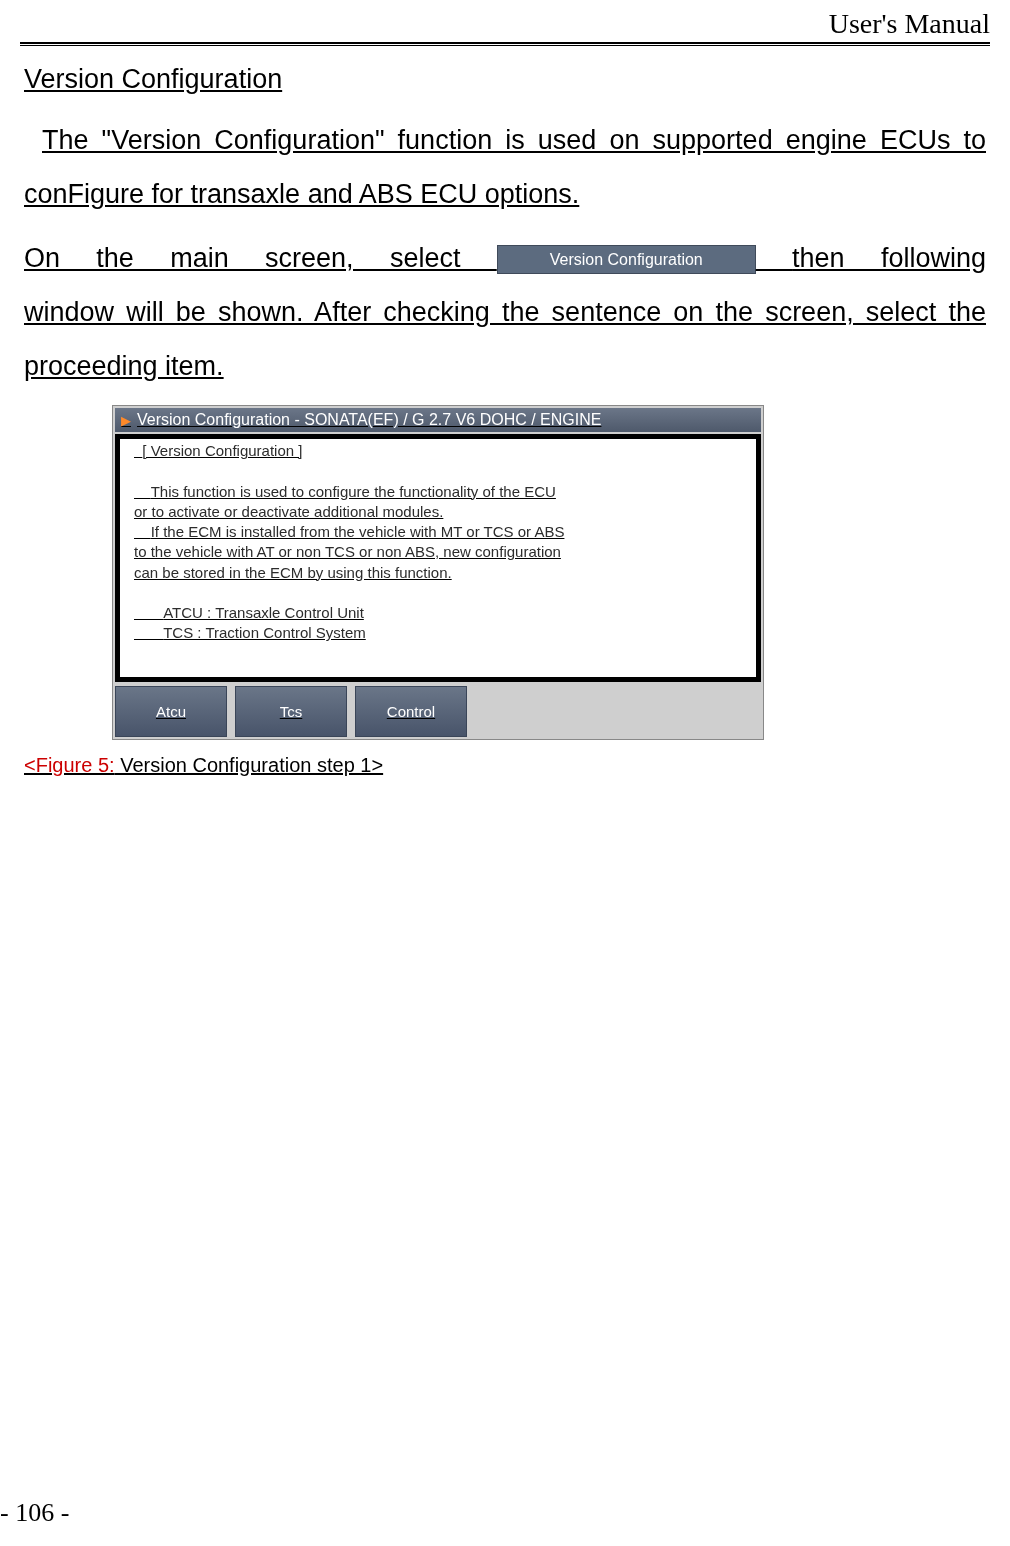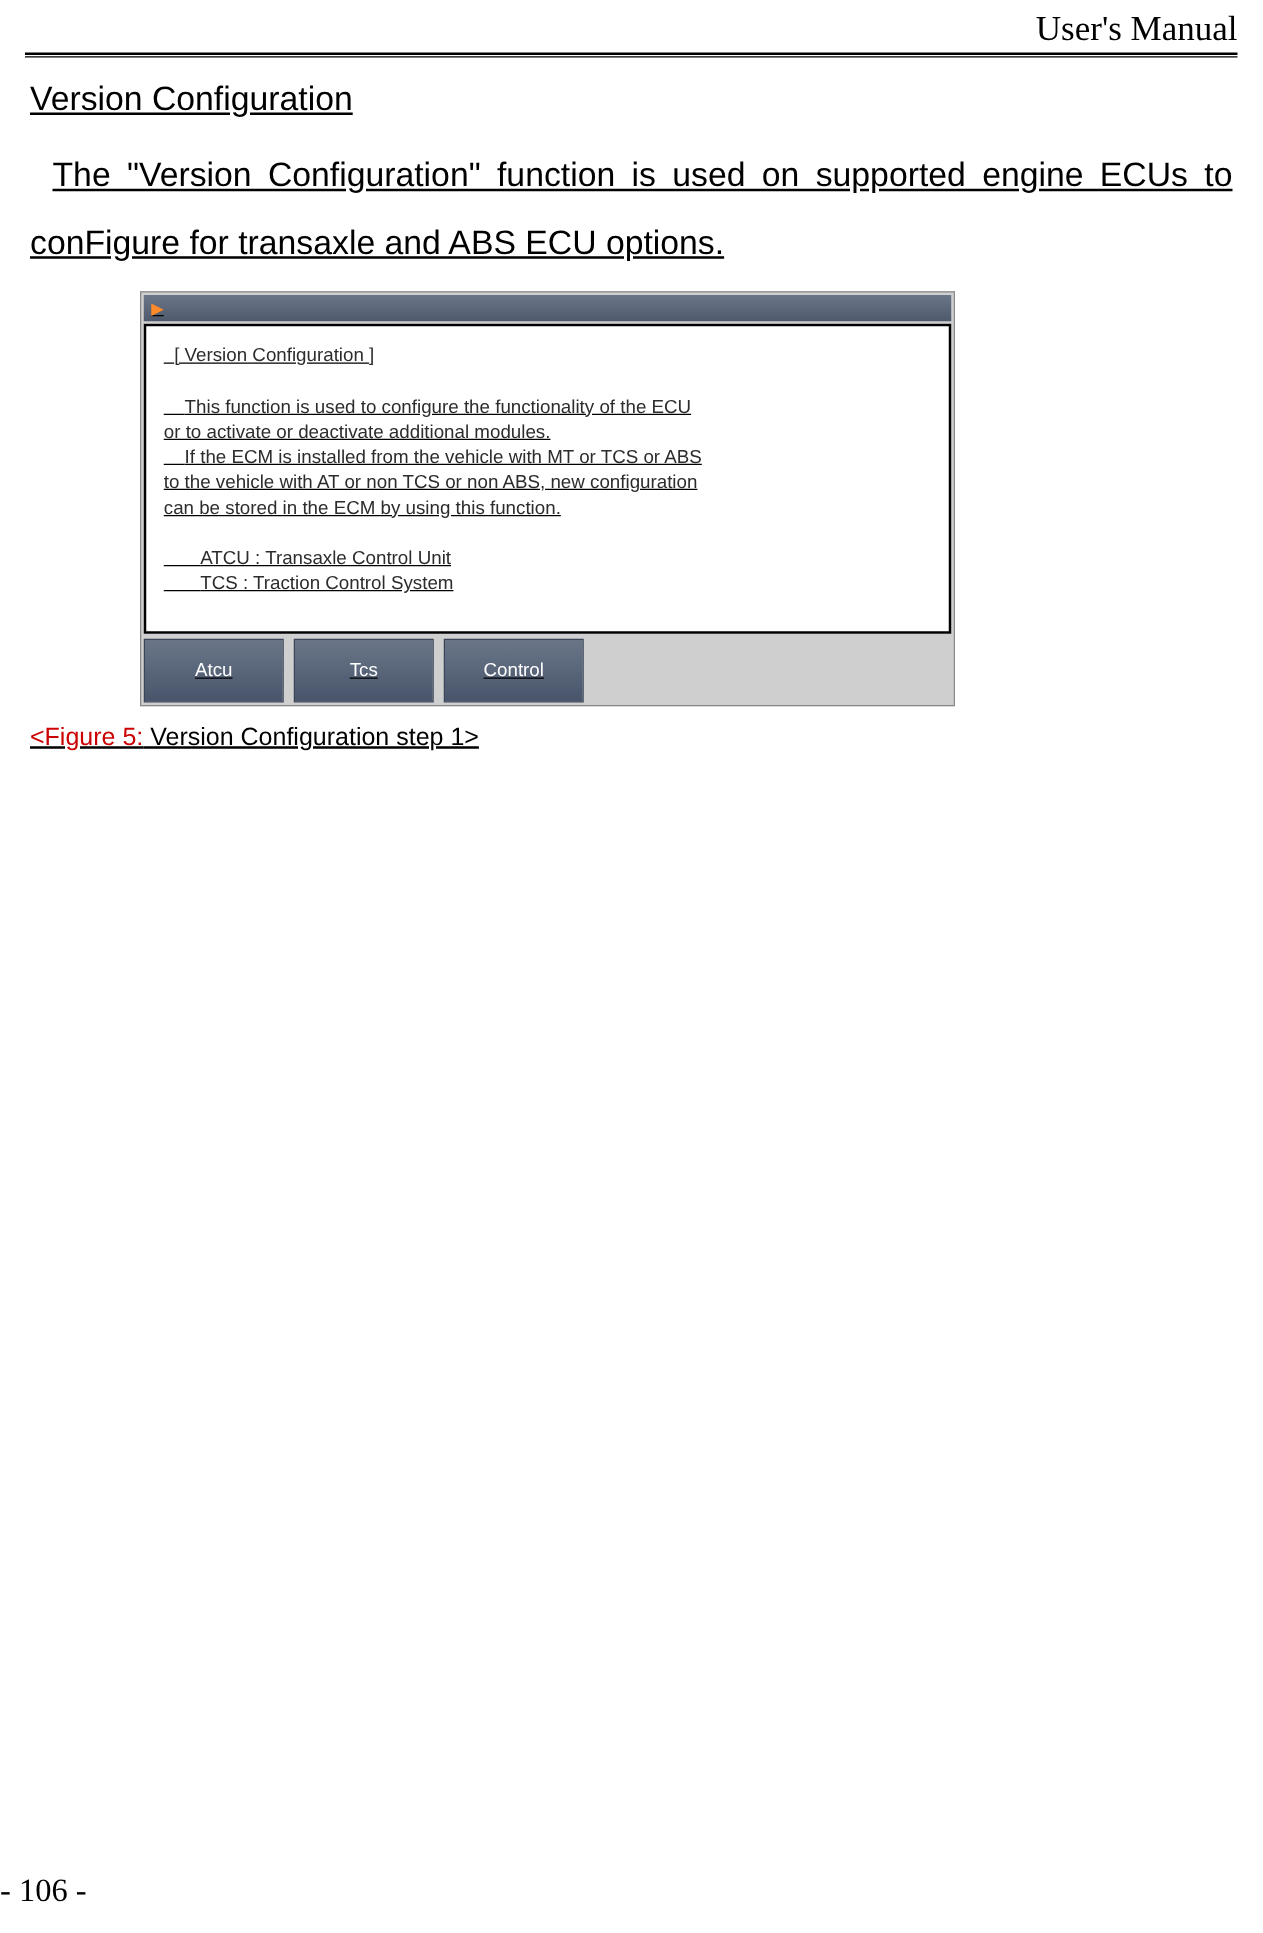--- a/index.html
+++ b/index.html
@@ -96,23 +96,23 @@
       display: flex;
       align-items: center;
       gap: 6px;
     }
     .dialog-titlebar .tri-icon {
       color: #ff8a2a;
       font-size: 13px;
     }
     .dialog-body {
       background: #ffffff;
-      border: 2px solid #000000;
+      border: 5px solid #000000;
       margin-top: 2px;
-      padding: 14px 14px 8px 14px;
+      padding: 2px 14px 8px 14px;
       font-size: 15px;
       color: #2c2c2c;
       line-height: 1.35;
       height: 248px;
       white-space: pre-wrap;
     }
     .dialog-buttons {
       display: flex;
       gap: 8px;
       margin-top: 4px;
@@ -151,25 +151,34 @@
 <div class="header">
   <span>User's Manual</span>
 </div>
 <div class="header-rule"></div>
 
 <div class="content">
   <h2 class="section-title">Version Configuration</h2>
 
   <p class="para para-indent">The "Version Configuration" function is used on supported engine ECUs to conFigure for transaxle and ABS ECU options.</p>
 
+  <p class="para2">
+    <span class="flow-line">
+      <span>On the main screen, select </span>
+      <span class="inline-button">Version Configuration</span>
+      <span> then following</span>
+    </span>
+    <span style="display:inline;">window will be shown. After checking the sentence on the screen, select the proceeding item.</span>
+  </p>
 
   <div class="screenshot-figure">
     <div class="dialog">
       <div class="dialog-titlebar">
         <span class="tri-icon">▶</span>
+        <span>Version Configuration - SONATA(EF) / G 2.7 V6 DOHC / ENGINE</span>
       </div>
       <div class="dialog-body">  [ Version Configuration ]
 
     This function is used to configure the functionality of the ECU
 or to activate or deactivate additional modules.
     If the ECM is installed from the vehicle with MT or TCS or ABS
 to the vehicle with AT or non TCS or non ABS, new configuration
 can be stored in the ECM by using this function.
 
        ATCU : Transaxle Control Unit

